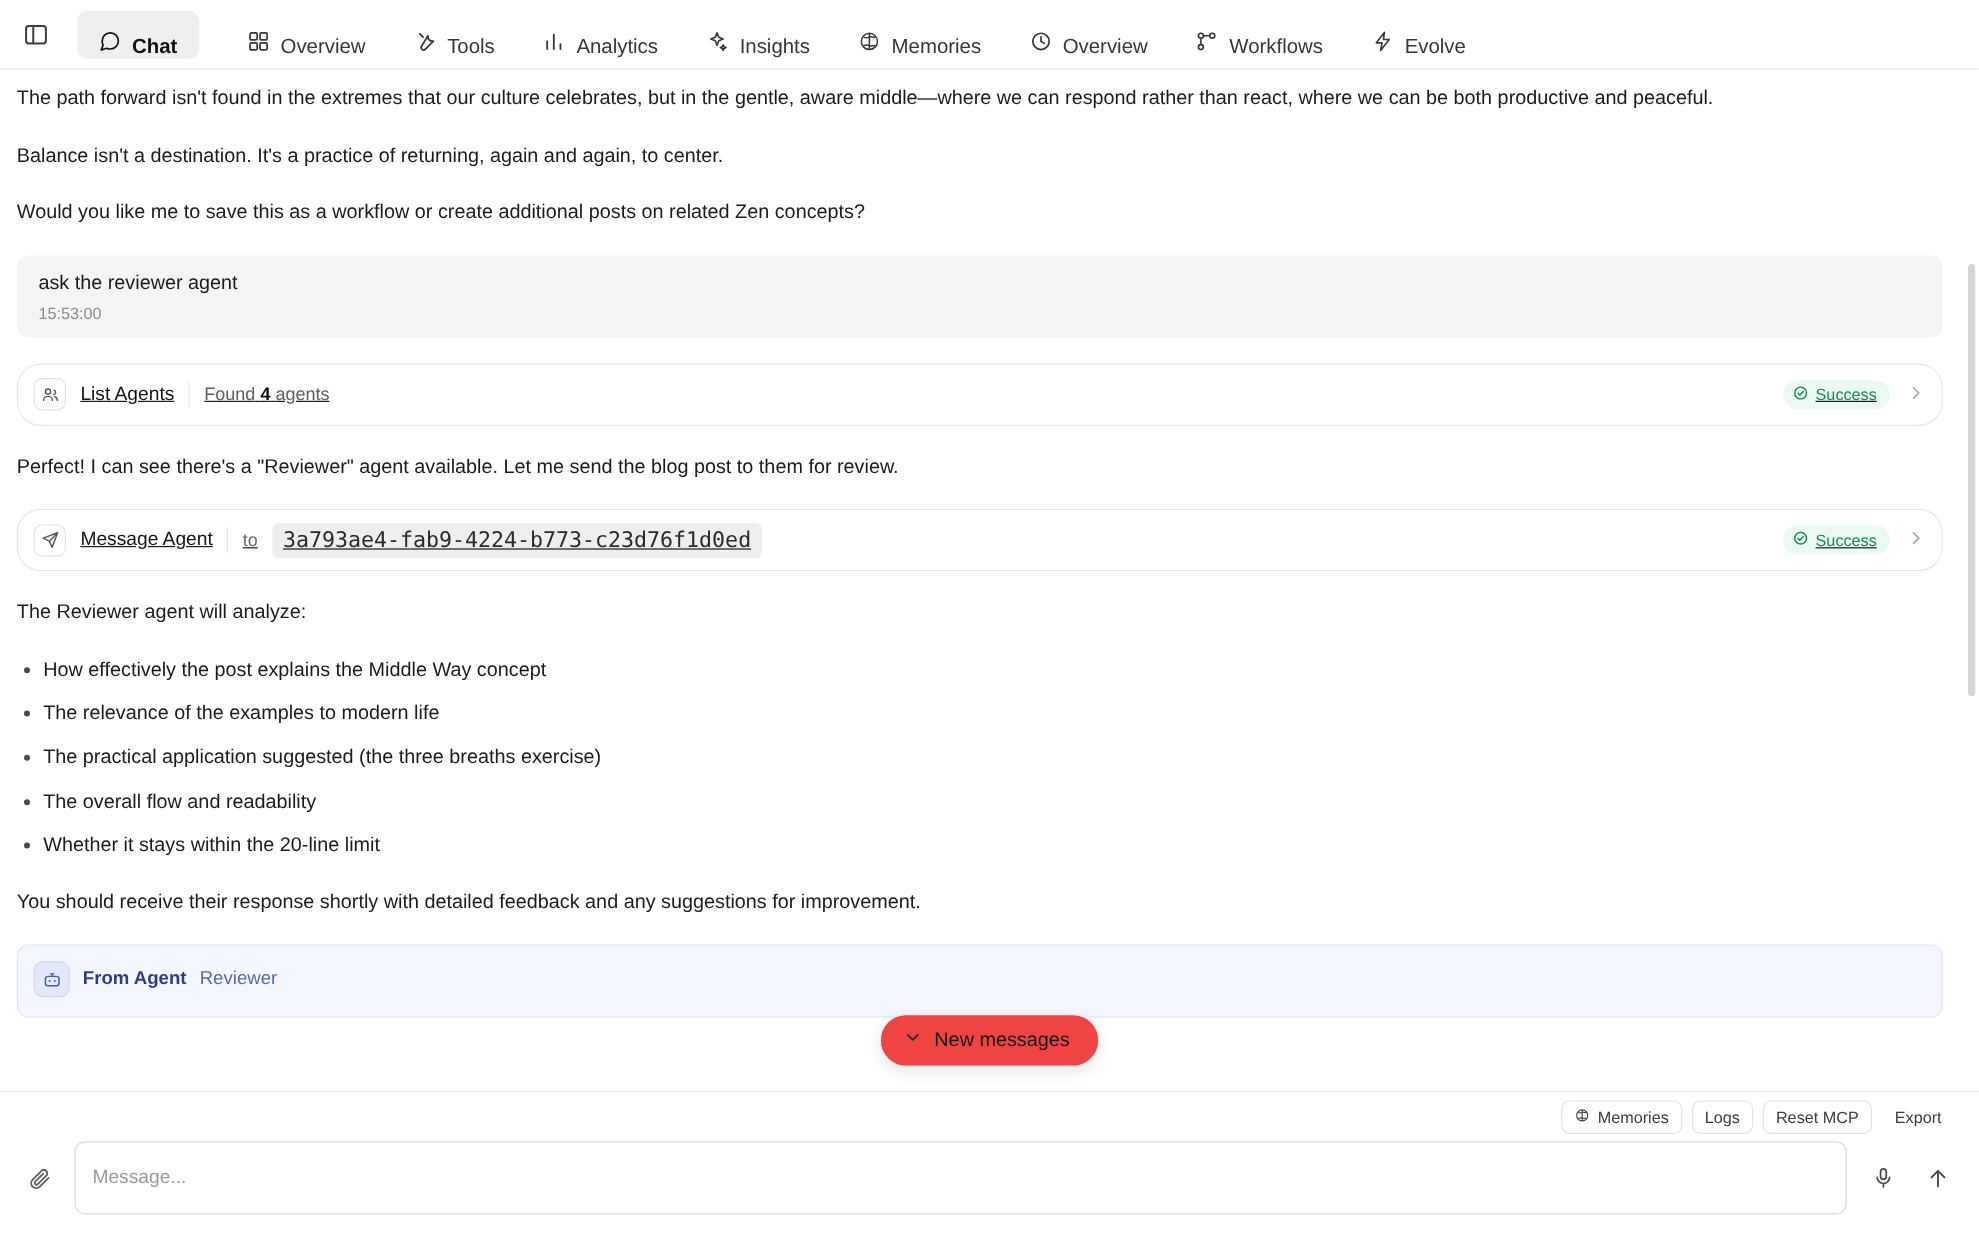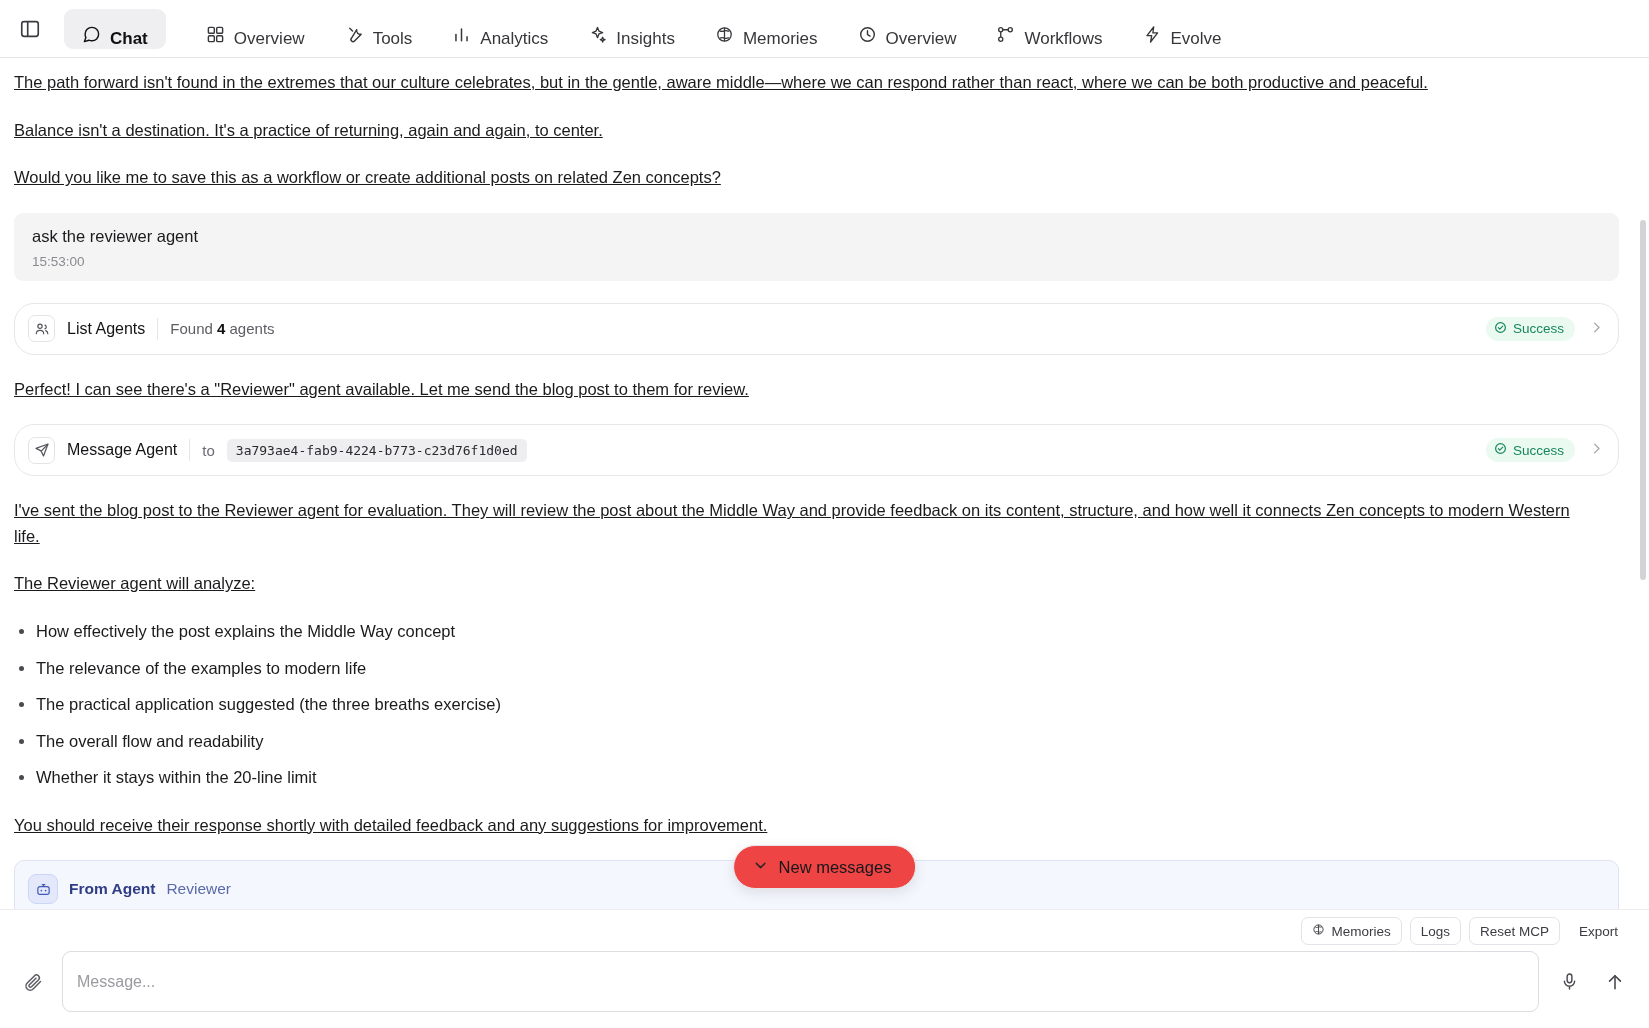--- a/index.html
+++ b/index.html
@@ -59,21 +59,20 @@
   }
   .chat-inner {
     padding: 8px 30px 0 14px;
   }
   .para {
     font-size: 16.5px;
     line-height: 1.55;
     color: #1b1b1d;
     margin: 0 10px 22px 0;
     max-width: 1560px;
-    text-decoration: underline;
   }
   .para.first { margin-top: 4px; }
 
   
   .user-msg {
     background: #f4f4f5;
     border-radius: 9px;
     padding: 14px 18px 12px 18px;
     margin: 0 0 22px 0;
   }
@@ -84,40 +83,41 @@
   .tool-card {
     border: 1px solid #e7e7ea;
     border-radius: 20px;
     background: #fff;
     height: 52px;
     display: flex;
     align-items: center;
     padding: 0 14px 0 13px;
     margin: 0 0 22px 0;
     gap: 12px;
+    text-decoration: underline;
   }
   .tool-icon {
     width: 27px; height: 27px;
     border: 1px solid #e4e4e8;
     border-radius: 7px;
     display: flex; align-items: center; justify-content: center;
     color: #55555c;
     flex: 0 0 auto;
   }
   .tool-name { font-size: 16px; color: #141417; font-weight: 500; }
   .tool-sep { width: 1px; height: 22px; background: #e7e7ea; }
   .tool-meta { font-size: 15px; color: #5d5d64; }
   .tool-meta b { color: #111; font-weight: 700; }
   .tool-to { font-size: 15px; color: #6a6a71; }
   .uuid-chip {
     background: #eeeef0;
     border-radius: 5px;
     padding: 4px 9px;
     font-family: "DejaVu Sans Mono", monospace;
-    font-size: 13px;
+    font-size: 18px;
     color: #2a2a2e;
   }
   .tool-right { margin-left: auto; display: flex; align-items: center; gap: 14px; }
   .status-pill {
     display: flex; align-items: center; gap: 6px;
     background: #eafaf1;
     color: #16875a;
     border-radius: 20px;
     padding: 4px 11px 4px 8px;
     font-size: 13.5px;
@@ -423,21 +423,20 @@
           <span>Success</span>
         </span>
         <span class="chev">
           <svg width="15" height="15" viewBox="0 0 24 24" fill="none" stroke="currentColor" stroke-width="2.2" stroke-linecap="round" stroke-linejoin="round">
               <path d="M9 5l7 7-7 7"></path>
             </svg>
         </span>
       </span>
     </div>
 
-    <p class="para">I've sent the blog post to the Reviewer agent for evaluation. They will review the post about the Middle Way and provide feedback on its content, structure, and how well it connects Zen concepts to modern Western life.</p>
     <p class="para">The Reviewer agent will analyze:</p>
 
     <ul class="bullets">
       <li>How effectively the post explains the Middle Way concept</li>
       <li>The relevance of the examples to modern life</li>
       <li>The practical application suggested (the three breaths exercise)</li>
       <li>The overall flow and readability</li>
       <li>Whether it stays within the 20-line limit</li>
     </ul>
 

